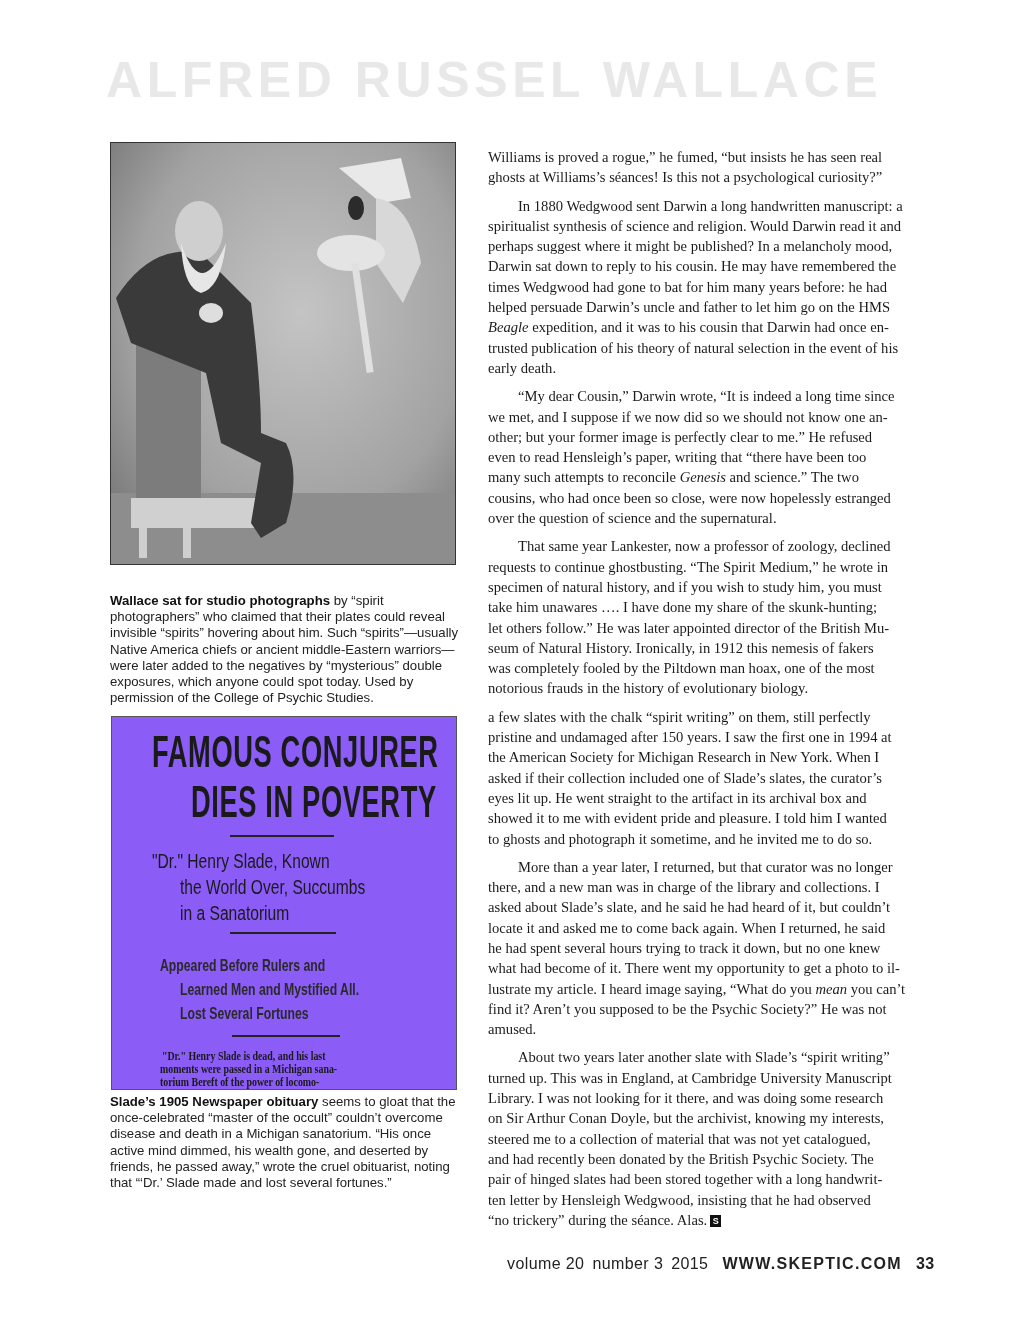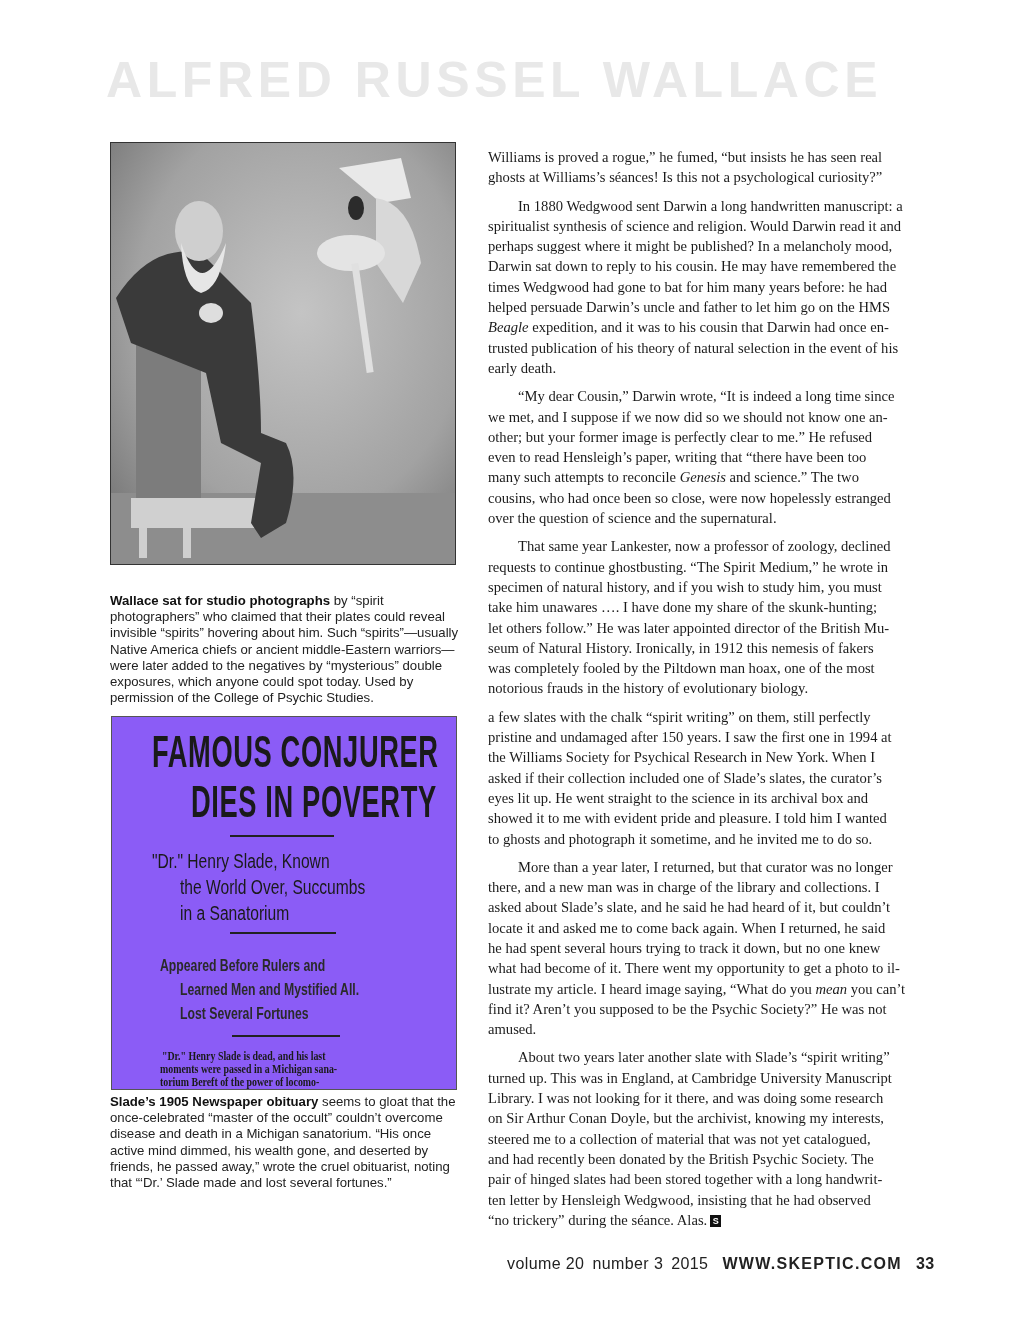--- a/index.html
+++ b/index.html
@@ -161,23 +161,23 @@
     <span class="line">specimen of natural history, and if you wish to study him, you must</span>
     <span class="line">take him unawares …. I have done my share of the skunk-hunting;</span>
     <span class="line">let others follow.” He was later appointed director of the British Mu-</span>
     <span class="line">seum of Natural History. Ironically, in 1912 this nemesis of fakers</span>
     <span class="line">was completely fooled by the Piltdown man hoax, one of the most</span>
     <span class="line">notorious frauds in the history of evolutionary biology.</span>
   </p>
   <p>
     <span class="line">a few slates with the chalk “spirit writing” on them, still perfectly</span>
     <span class="line">pristine and undamaged after 150 years. I saw the first one in 1994 at</span>
-    <span class="line">the Williams Society for Psychical Research in New York. When I</span>
+    <span class="line">the American Society for Michigan Research in New York. When I</span>
     <span class="line">asked if their collection included one of Slade’s slates, the curator’s</span>
-    <span class="line">eyes lit up. He went straight to the science in its archival box and</span>
+    <span class="line">eyes lit up. He went straight to the artifact in its archival box and</span>
     <span class="line">showed it to me with evident pride and pleasure. I told him I wanted</span>
     <span class="line">to ghosts and photograph it sometime, and he invited me to do so.</span>
   </p>
   <p>
     <span class="line" style="padding-left:30px">More than a year later, I returned, but that curator was no longer</span>
     <span class="line">there, and a new man was in charge of the library and collections. I</span>
     <span class="line">asked about Slade’s slate, and he said he had heard of it, but couldn’t</span>
     <span class="line">locate it and asked me to come back again. When I returned, he said</span>
     <span class="line">he had spent several hours trying to track it down, but no one knew</span>
     <span class="line">what had become of it. There went my opportunity to get a photo to il-</span>

